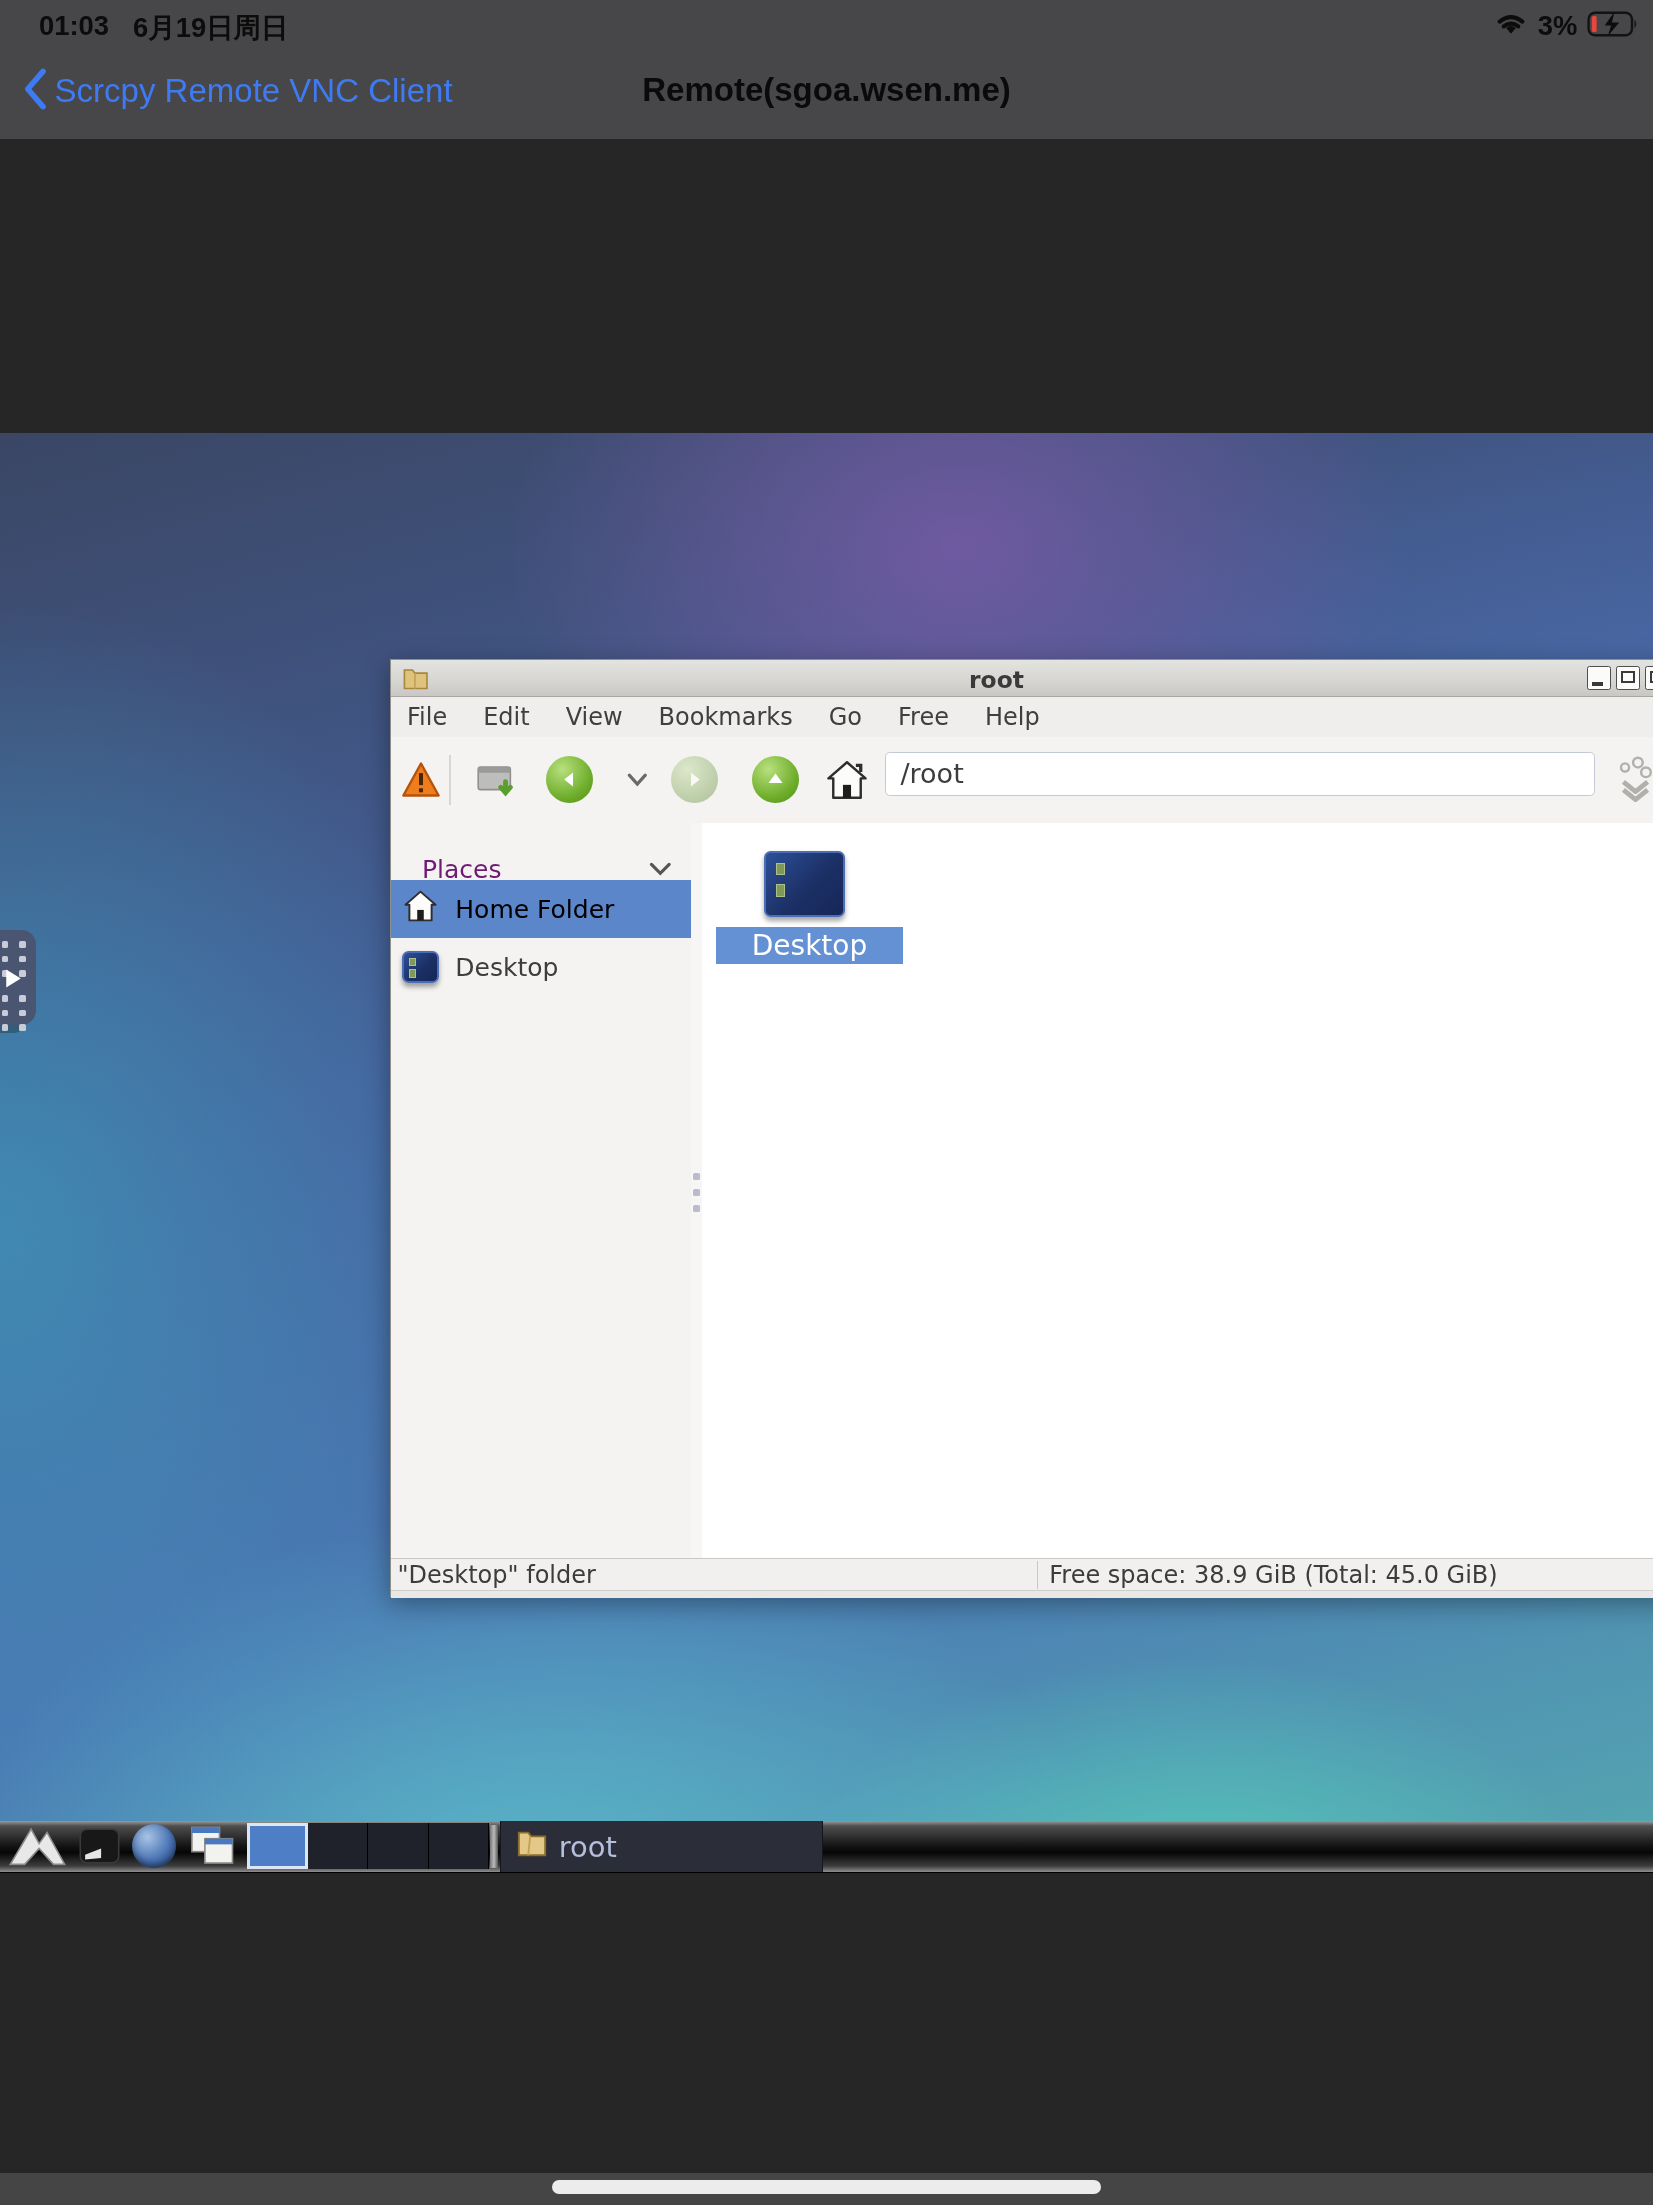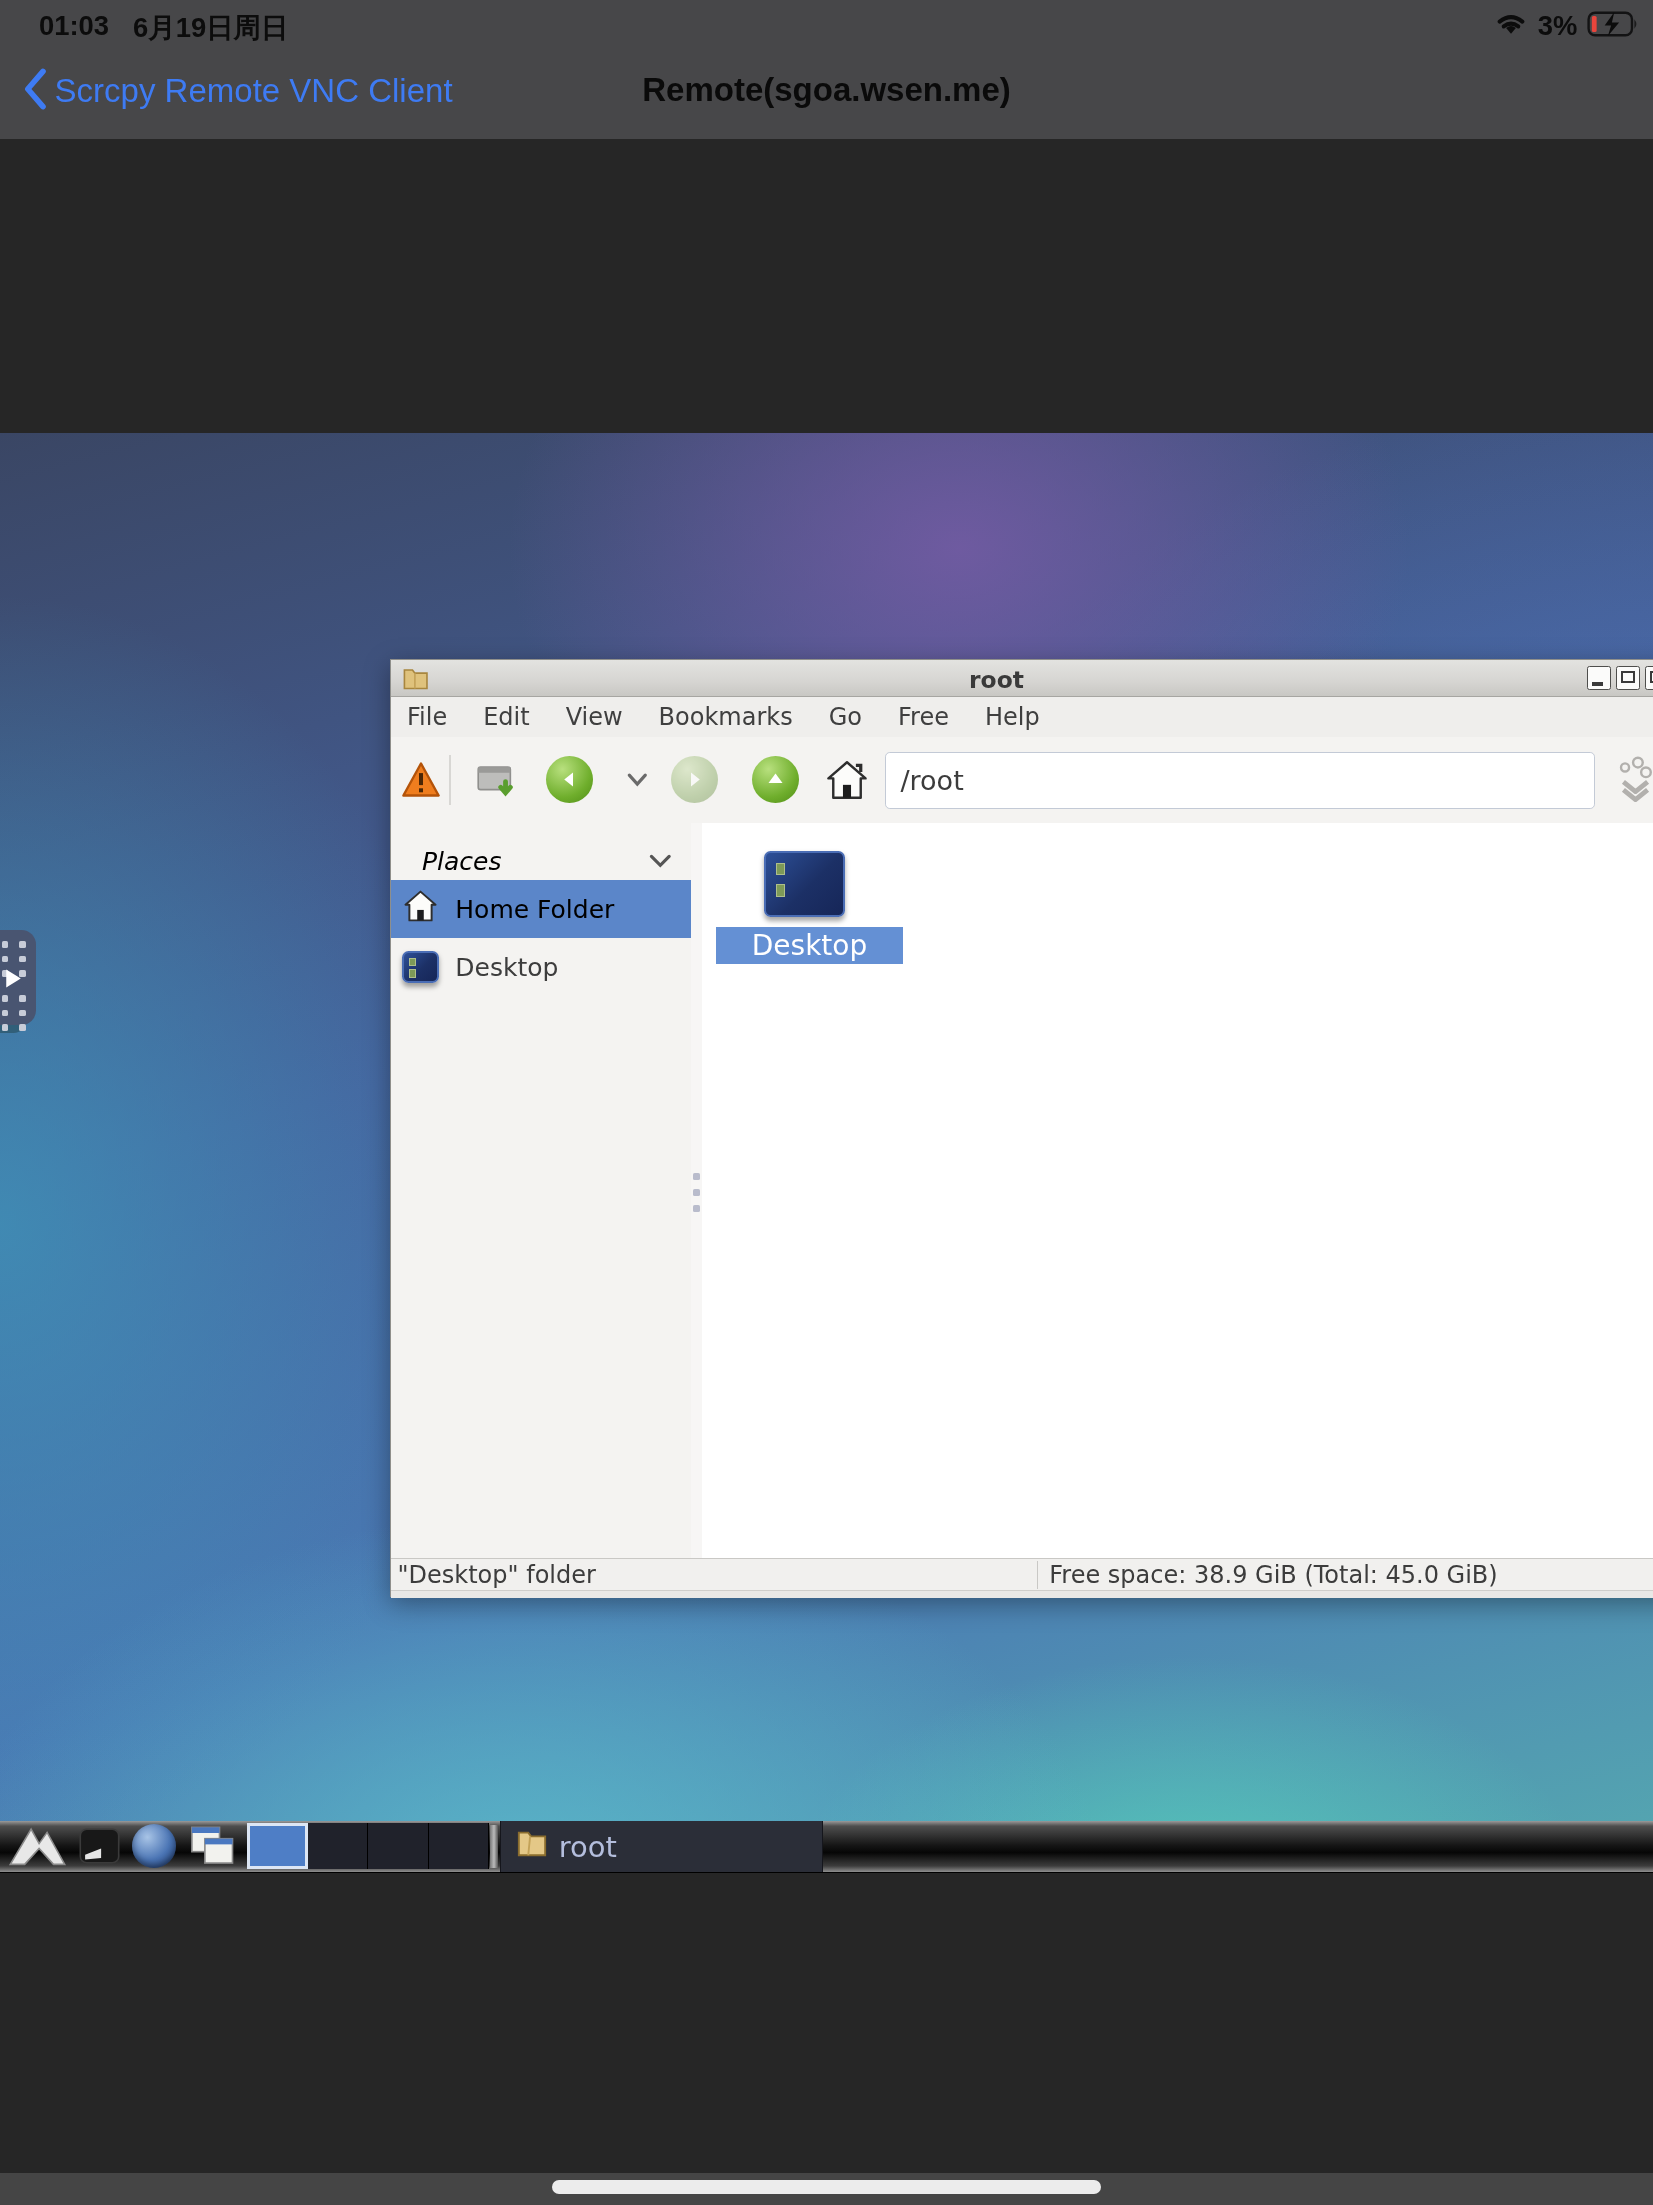--- a/index.html
+++ b/index.html
@@ -52,30 +52,30 @@
   #fm-menubar{left:0;top:37px;width:1292px;height:40px;background:#efeeec;
               display:flex;align-items:center;gap:36px;padding-left:16px;
               box-sizing:border-box;font-size:24px;color:#3f3f3f;}
   #fm-toolbar{left:0;top:77px;width:1292px;height:86px;background:#f4f3f1;
               border-bottom:0.8px solid #d3d2cf;}
   .tb{top:18.6px;height:48px;display:flex;align-items:center;justify-content:center;}
   .navcircle{width:47px;height:47px;border-radius:50%;
       background:radial-gradient(circle at 35% 28%,#b8e07e,#6fae2c 62%,#4f8c16);
       display:flex;align-items:center;justify-content:center;}
   #tb-sep{left:58px;top:18px;width:1.6px;height:50px;background:#d8d7d4;}
-  #path-field{left:494px;top:14.5px;width:710px;height:57px;background:#ffffff;
+  #path-field{left:494px;top:14.5px;width:710px;height:44px;background:#ffffff;
       border:1.6px solid #c3cad6;border-radius:4.8px;box-sizing:border-box;
       font-size:27px;color:#3c3c3c;display:flex;align-items:center;padding-left:14.5px;}
 
   #fm-content{left:0;top:163px;width:1292px;height:735px;background:#ffffff;}
   #fm-sidebar{left:0;top:0;width:300px;height:735px;background:#f4f3f1;
               border-right:0.8px solid #e2e1de;}
-  #places-header{left:0;top:16px;width:300px;height:44px;display:flex;
+  #places-header{left:0;top:24px;width:300px;height:44px;display:flex;
       align-items:center;justify-content:space-between;padding:0 19.4px 0 31px;
-      box-sizing:border-box;font-size:25px;color:#000000;font-style:italic;}
+      box-sizing:border-box;font-size:25px;color:#701a75;}
   .side-row{left:0;width:300px;height:58px;display:flex;align-items:center;
             gap:16px;padding-left:11.3px;box-sizing:border-box;font-size:25px;color:#3d3d3d;}
   .side-row.selected{background:#5b86c9;color:#000000;}
   #splitter{left:300px;top:0;width:11.3px;height:735px;background:#f7f6f5;}
   #splitter-dots{left:2.4px;top:350px;display:flex;flex-direction:column;gap:9.7px;}
   #splitter-dots span{width:6.5px;height:6.5px;background:#b9bccc;border-radius:1.6px;display:block;}
   #fm-main{left:312px;top:0;width:980px;height:735px;background:#ffffff;}
 
   .screen-icon{background:linear-gradient(135deg,#2d5098 0%,#1c3066 55%,#162658 100%);
       border:2.4px solid #4a6db5;border-radius:6.5px;box-sizing:border-box;position:relative;

